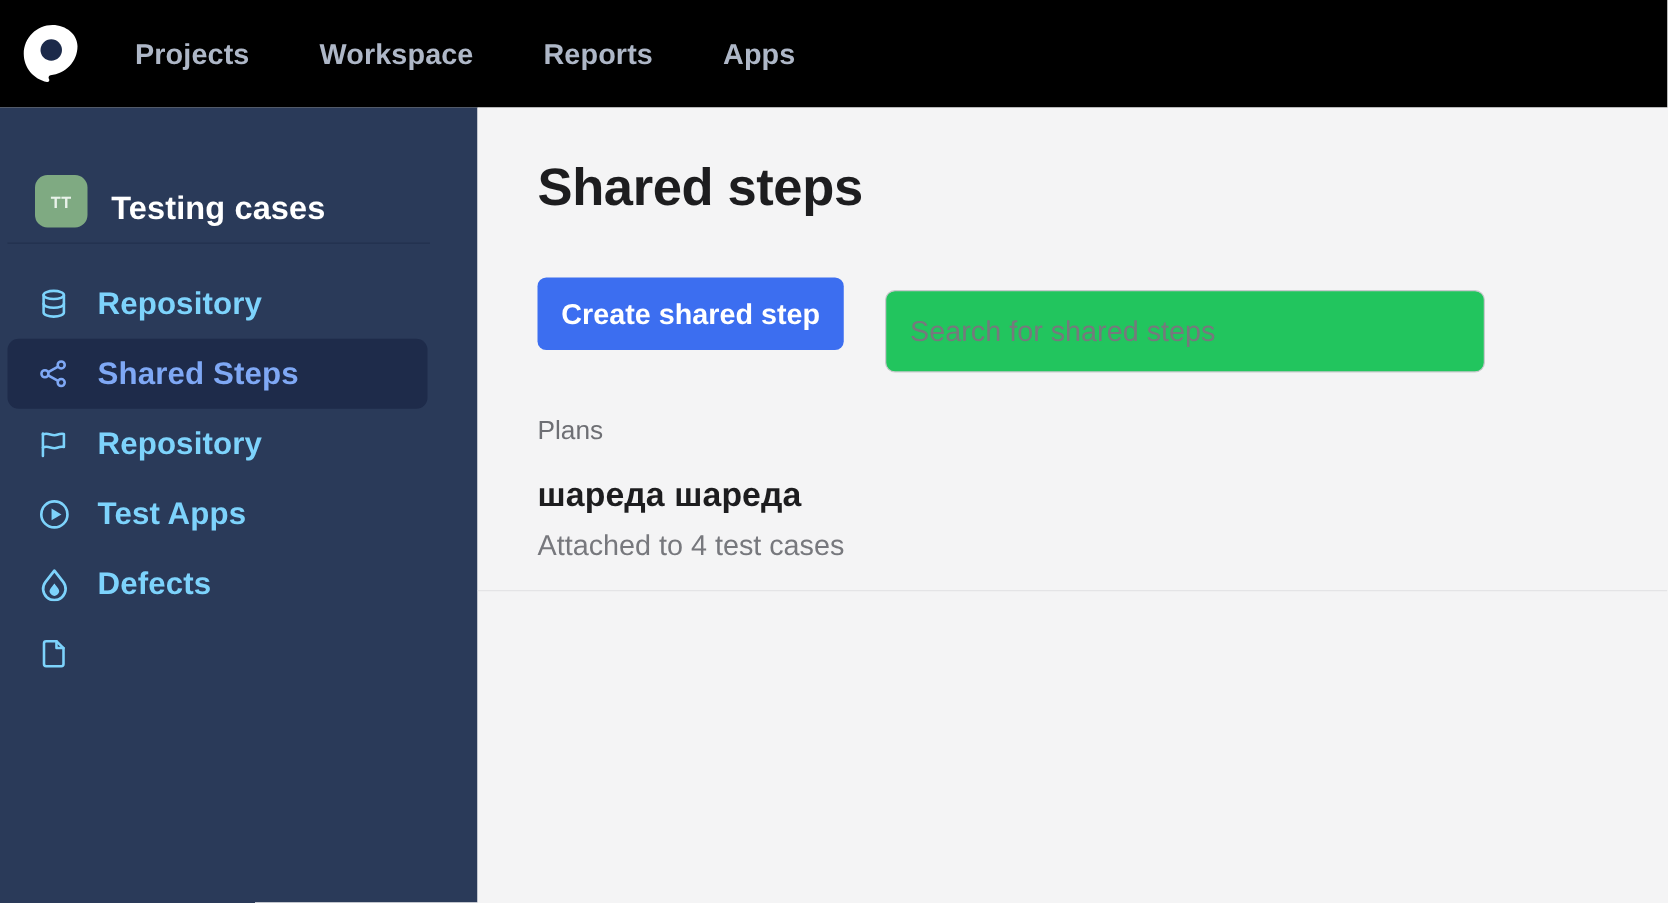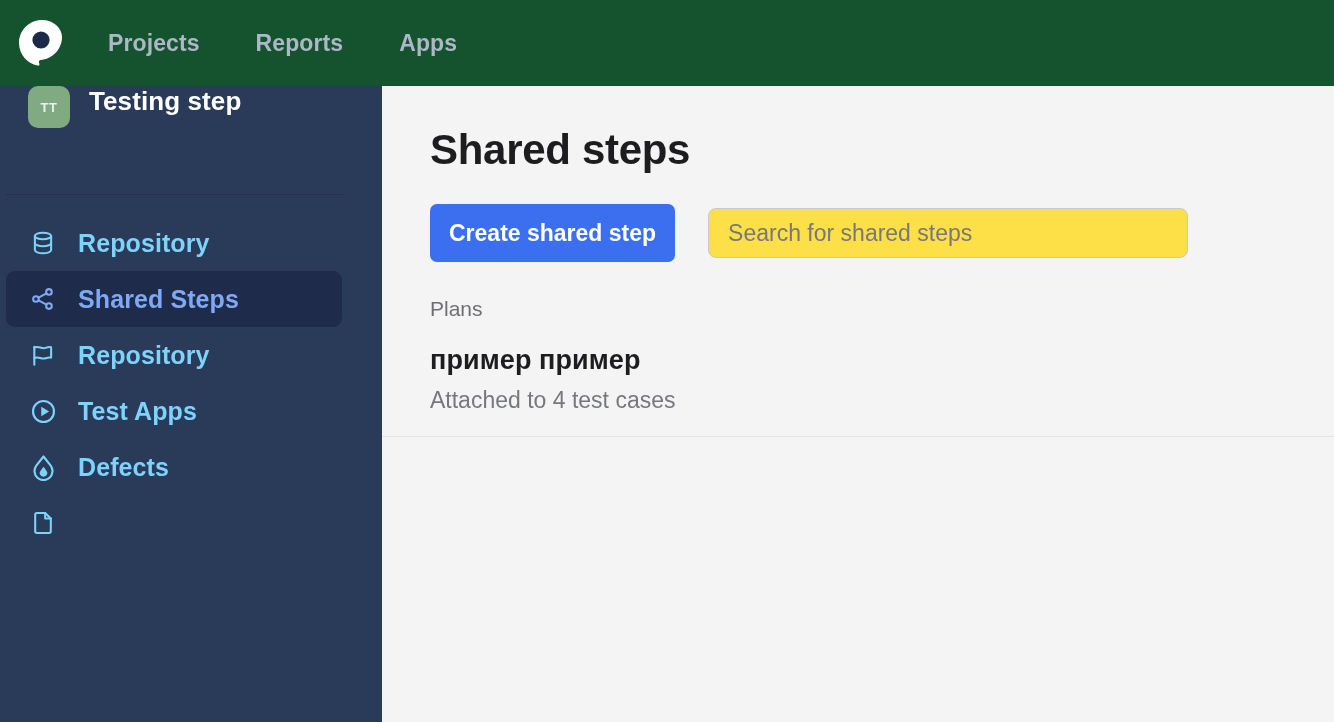--- a/index.html
+++ b/index.html
@@ -10,21 +10,21 @@
     font-family: "Liberation Sans", sans-serif;
     -webkit-font-smoothing: antialiased;
   }
 
   .app { position: relative; width: 1334px; height: 722px; }
 
   
   .topbar {
     position: absolute; top: 0; left: 0;
     width: 1334px; height: 86px;
-    background: #14532d;
+    background: #000000;
     display: flex; align-items: center;
   }
   .logo-wrap {
     width: 52px; height: 52px;
     margin-left: 16px; margin-right: 12px;
     display: flex; align-items: center; justify-content: center;
   }
   .logo-svg { display: block; }
 
   .topnav { display: flex; align-items: center; }
@@ -39,21 +39,21 @@
   }
 
   
   .sidebar {
     position: absolute; top: 86px; left: 0;
     width: 382px; height: 636px;
     background: #2a3a59;
     overflow: hidden;
   }
   .project {
-    display: flex; align-items: flex-start;
+    display: flex; align-items: flex-end;
     height: 96px;
     padding-left: 28px;
   }
   .project-avatar {
     width: 42px; height: 42px;
     border-radius: 10px;
     background: #7faa82;
     color: #e9f2ea;
     font-size: 13px;
     font-weight: bold;
@@ -126,29 +126,30 @@
     font-family: "Liberation Sans", sans-serif;
     font-size: 23px;
     font-weight: bold;
     padding: 0 19px;
     cursor: pointer;
     white-space: nowrap;
   }
   .search-input {
     margin-left: 33px;
     width: 480px;
-    height: 50px;
+    height: 66px;
     border: 1px solid #c9c9cd;
     border-radius: 8px;
-    background: #fde047;
+    background: #22c55e;
     font-family: "Liberation Sans", sans-serif;
     font-size: 23px;
     color: #1d1d1f;
     padding: 0 19px;
     outline: none;
+    margin-top: 28px;
   }
   .search-input::placeholder { color: #77787d; }
 
   .col-header {
     margin: 35px 0 0 48px;
     font-size: 21px;
     color: #6e6f74;
   }
   .list { margin-top: 24px; }
   .list-item {
@@ -176,30 +177,31 @@
 
   <div class="topbar">
     <div class="logo-wrap">
       <svg class="logo-svg" width="50" height="50" viewBox="0 0 50 50" aria-hidden="true">
         <path d="M25 2 C12.3 2 2 12.3 2 25 C2 36.2 10 45.5 20.6 47.6 L20.6 47.6 C22 47.9 23 46.4 22.2 45.2 C21.4 44 22 42.4 23.4 42.1 C35.4 41.2 45 31.2 45 19 C45 9.6 36 2 25 2 Z" fill="#ffffff" transform="translate(0,0)"></path>
         <circle cx="24" cy="22" r="8.6" fill="#1c2a4a"></circle>
       </svg>
     </div>
     <div class="topnav">
       <div class="topnav-item">Projects</div>
+      <div class="topnav-item">Workspace</div>
       <div class="topnav-item">Reports</div>
       <div class="topnav-item">Apps</div>
     </div>
   </div>
 
   <div class="sidebar">
 
     <div class="project">
       <div class="project-avatar">TT</div>
-      <div class="project-name">Testing step</div>
+      <div class="project-name">Testing cases</div>
     </div>
 
     <div class="sidebar-divider"></div>
 
     <div class="nav">
 
       <div class="nav-item">
         <span class="nav-icon">
           <svg width="26" height="26" viewBox="0 0 24 24" fill="none" stroke="currentColor" stroke-width="1.9" stroke-linecap="round" stroke-linejoin="round">
             <ellipse cx="12" cy="5.5" rx="7.5" ry="3"></ellipse>
@@ -272,19 +274,19 @@
 
     <div class="toolbar">
       <button class="create-btn">Create shared step</button>
       <input class="search-input" type="text" placeholder="Search for shared steps" style="">
     </div>
 
     <div class="col-header">Plans</div>
 
     <div class="list">
       <div class="list-item">
-        <div class="item-title">пример пример</div>
+        <div class="item-title">шареда шареда</div>
         <div class="item-sub">Attached to 4 test cases</div>
       </div>
     </div>
 
   </div>
 </div>
 
 </body></html>

